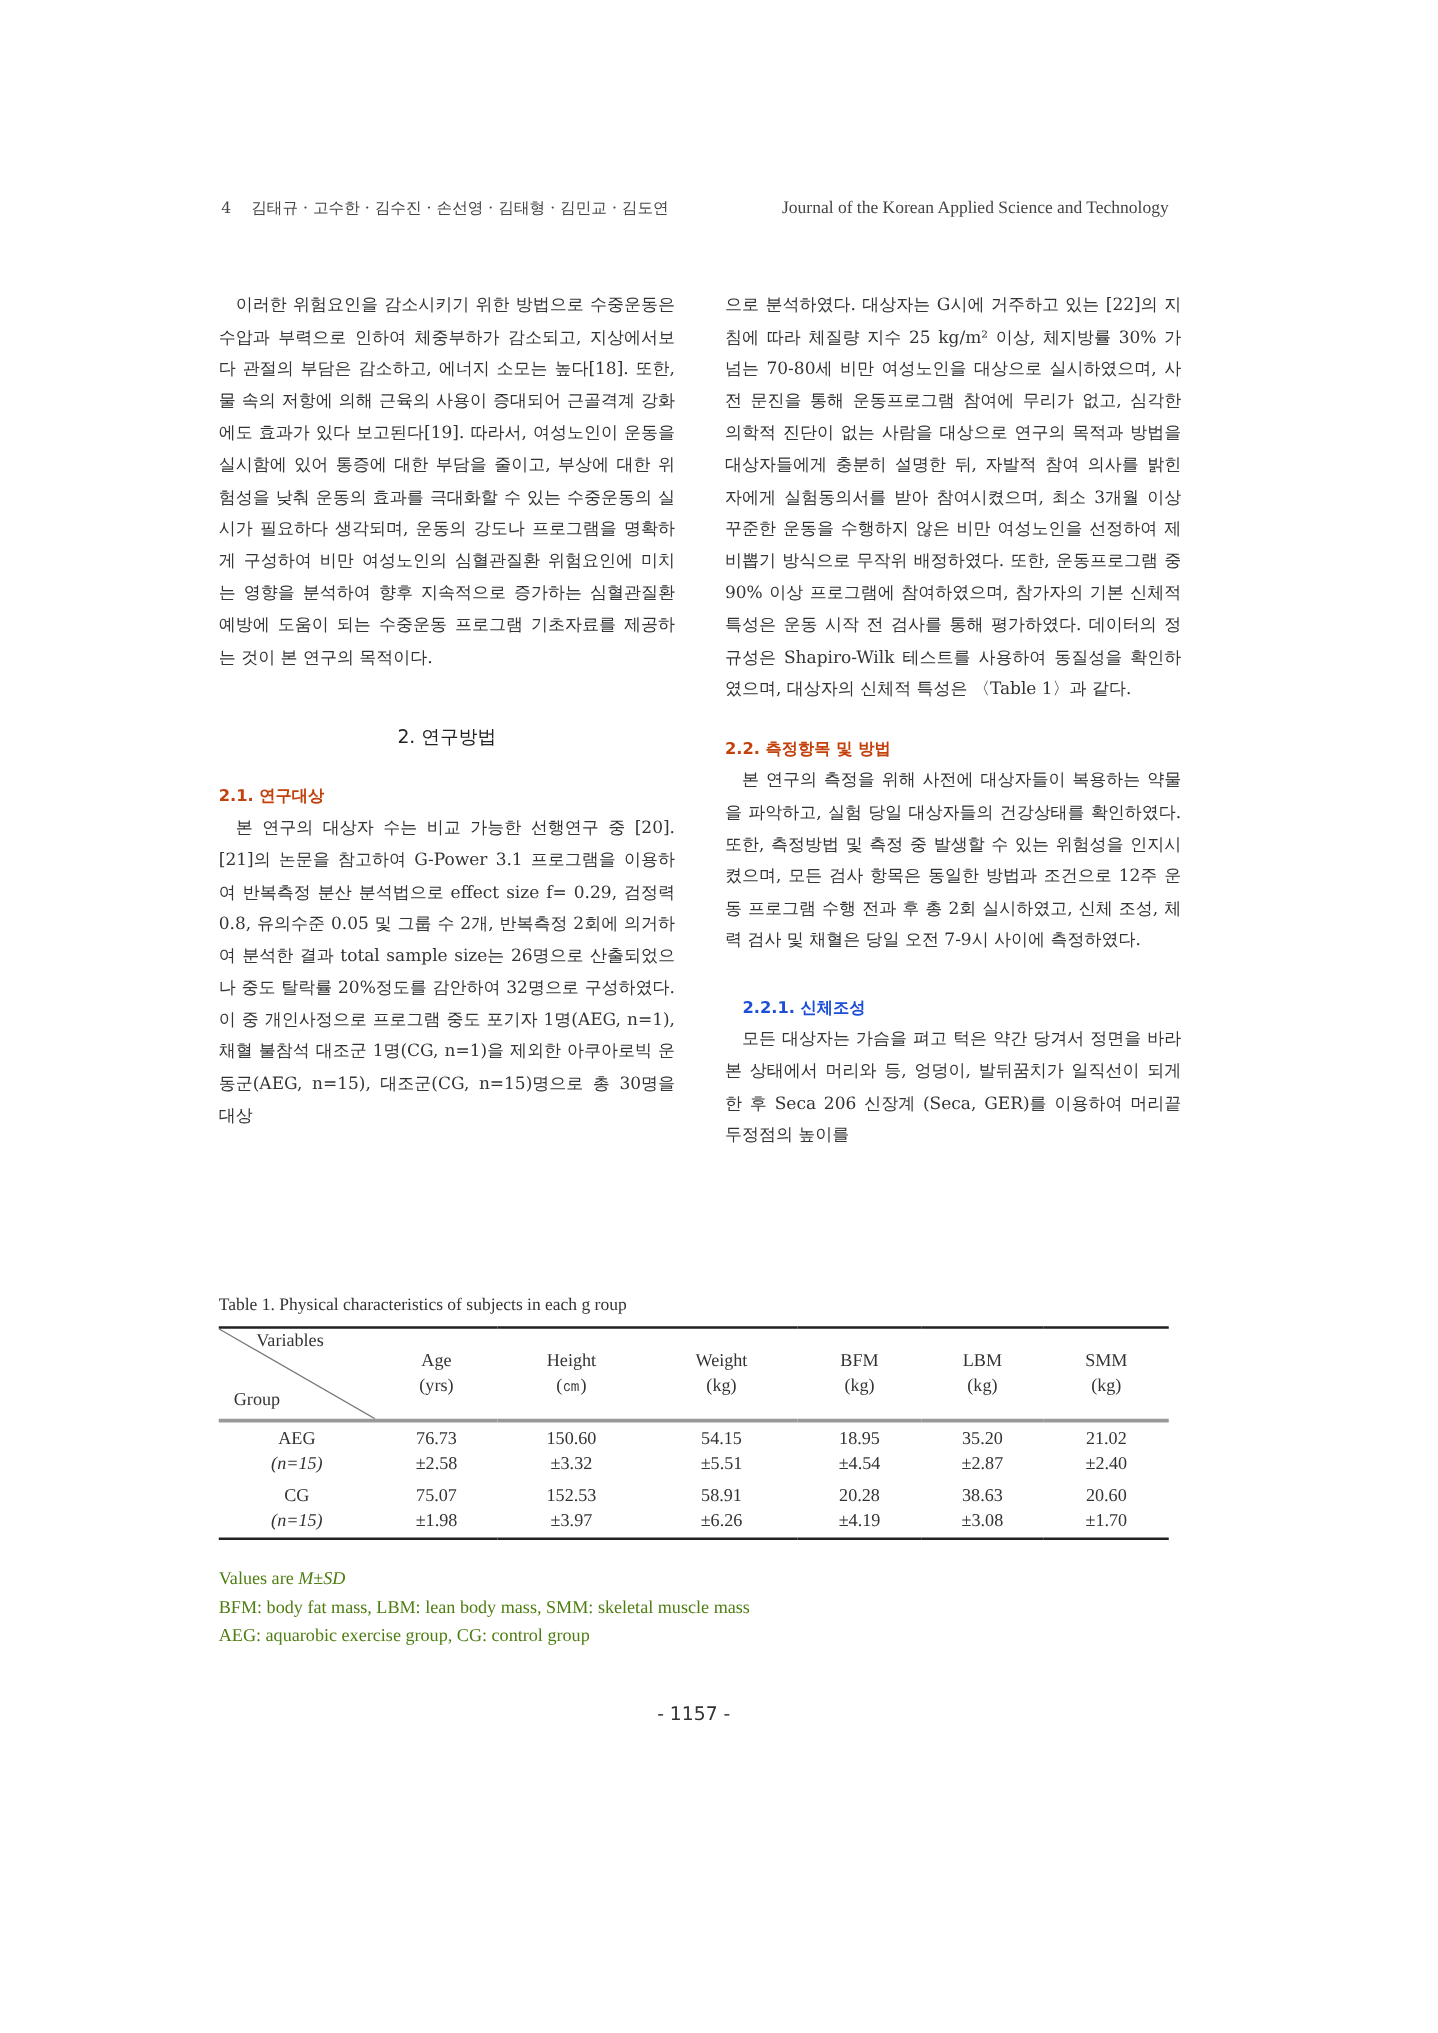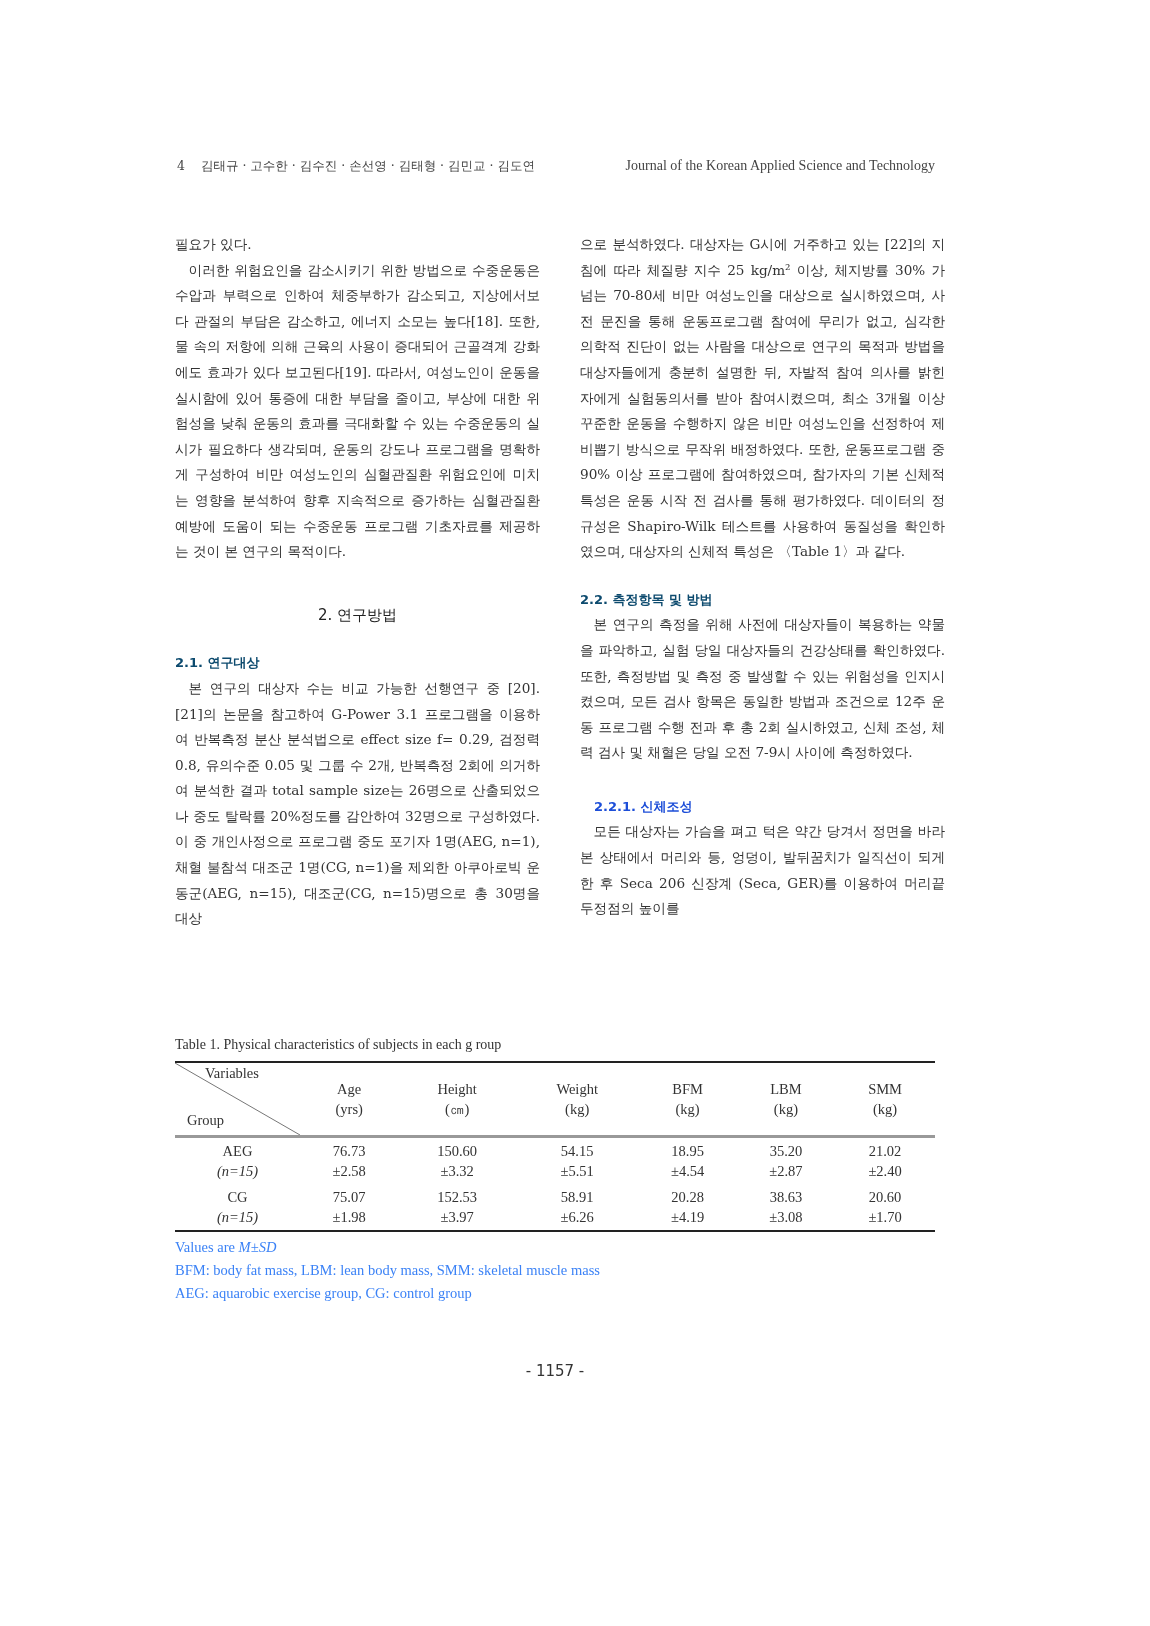--- a/index.html
+++ b/index.html
@@ -22,21 +22,21 @@
   .col.left { left: 175px; }
   .col.right { left: 580px; }
   .col p { margin: 0; }
   .indent { text-indent: 1em; }
   .sec-title {
     font-family: "DejaVu Sans", sans-serif; font-weight: normal; font-size: 15px;
     text-align: center; margin: 38px 0 22px 0; color: #222;
   }
   .subsec {
     font-family: "DejaVu Sans", sans-serif; font-weight: bold; font-size: 13px;
-    color: #0c4a6e; margin-top: 0;
+    color: #c2410c; margin-top: 0;
   }
   .subsubsec {
     font-family: "DejaVu Sans", sans-serif; font-weight: bold; font-size: 13px;
     color: #1d4ed8; padding-left: 14px;
   }
   .gap { height: 22px; }
   .gap2 { height: 28px; }
 
   .table-wrap { position: absolute; top: 1037px; left: 175px; width: 760px; }
   .caption { font-size: 14px; color: #333; margin-bottom: 8px; font-family: "Liberation Serif", serif; }
@@ -45,40 +45,39 @@
   .top-rule { border-top: 2.5px solid #222; }
   .mid-rule td { border-top: 3px solid #999; padding: 0; height: 0; }
   .bottom-rule { border-bottom: 2.5px solid #222; }
   th, td { text-align: center; vertical-align: middle; }
   .diag-cell { position: relative; width: 125px; height: 72px; text-align: left; }
   .diag-cell svg { position: absolute; left: 0; top: 0; }
   .diag-var { position: absolute; top: 2px; left: 30px; }
   .diag-group { position: absolute; bottom: 6px; left: 12px; }
   .hd { line-height: 20px; }
   td.cell { line-height: 20px; padding: 3px 0; }
-  .notes { margin-top: 4px; font-family: "Liberation Serif", serif; font-size: 14.5px; line-height: 23px; color: #3b82f6; }
+  .notes { margin-top: 20px; font-family: "Liberation Serif", serif; font-size: 14.5px; line-height: 23px; color: #4d7c0f; }
   .italic { font-style: italic; }
   .page-num {
     position: absolute; top: 1362px; left: 0; width: 1110px; text-align: center;
     font-family: "DejaVu Sans", sans-serif; font-size: 15px; color: #333;
   }
 </style>
 </head>
 <body>
 
 <div class="header">
   <div class="left">
     <span>4</span>
     <span>김태규 · 고수한 · 김수진 · 손선영 · 김태형 · 김민교 · 김도연</span>
   </div>
   <span class="right">Journal of the Korean Applied Science and Technology</span>
 </div>
 
 <div class="col left">
-  <p>필요가 있다.</p>
   <p class="indent">이러한 위험요인을 감소시키기 위한 방법으로 수중운동은 수압과 부력으로 인하여 체중부하가 감소되고, 지상에서보다 관절의 부담은 감소하고, 에너지 소모는 높다[18]. 또한, 물 속의 저항에 의해 근육의 사용이 증대되어 근골격계 강화에도 효과가 있다 보고된다[19]. 따라서, 여성노인이 운동을 실시함에 있어 통증에 대한 부담을 줄이고, 부상에 대한 위험성을 낮춰 운동의 효과를 극대화할 수 있는 수중운동의 실시가 필요하다 생각되며, 운동의 강도나 프로그램을 명확하게 구성하여 비만 여성노인의 심혈관질환 위험요인에 미치는 영향을 분석하여 향후 지속적으로 증가하는 심혈관질환 예방에 도움이 되는 수중운동 프로그램 기초자료를 제공하는 것이 본 연구의 목적이다.</p>
   <div class="sec-title">2. 연구방법</div>
   <div class="subsec">2.1. 연구대상</div>
   <p class="indent">본 연구의 대상자 수는 비교 가능한 선행연구 중 [20].[21]의 논문을 참고하여 G-Power 3.1 프로그램을 이용하여 반복측정 분산 분석법으로 effect size f= 0.29, 검정력 0.8, 유의수준 0.05 및 그룹 수 2개, 반복측정 2회에 의거하여 분석한 결과 total sample size는 26명으로 산출되었으나 중도 탈락률 20%정도를 감안하여 32명으로 구성하였다. 이 중 개인사정으로 프로그램 중도 포기자 1명(AEG, n=1), 채혈 불참석 대조군 1명(CG, n=1)을 제외한 아쿠아로빅 운동군(AEG, n=15), 대조군(CG, n=15)명으로 총 30명을 대상</p>
 </div>
 
 <div class="col right">
   <p>으로 분석하였다. 대상자는 G시에 거주하고 있는 [22]의 지침에 따라 체질량 지수 25 kg/m² 이상, 체지방률 30% 가 넘는 70-80세 비만 여성노인을 대상으로 실시하였으며, 사전 문진을 통해 운동프로그램 참여에 무리가 없고, 심각한 의학적 진단이 없는 사람을 대상으로 연구의 목적과 방법을 대상자들에게 충분히 설명한 뒤, 자발적 참여 의사를 밝힌 자에게 실험동의서를 받아 참여시켰으며, 최소 3개월 이상 꾸준한 운동을 수행하지 않은 비만 여성노인을 선정하여 제비뽑기 방식으로 무작위 배정하였다. 또한, 운동프로그램 중 90% 이상 프로그램에 참여하였으며, 참가자의 기본 신체적 특성은 운동 시작 전 검사를 통해 평가하였다. 데이터의 정규성은 Shapiro-Wilk 테스트를 사용하여 동질성을 확인하였으며, 대상자의 신체적 특성은 〈Table 1〉과 같다.</p>
   <div class="gap"></div>
   <div class="subsec">2.2. 측정항목 및 방법</div>

